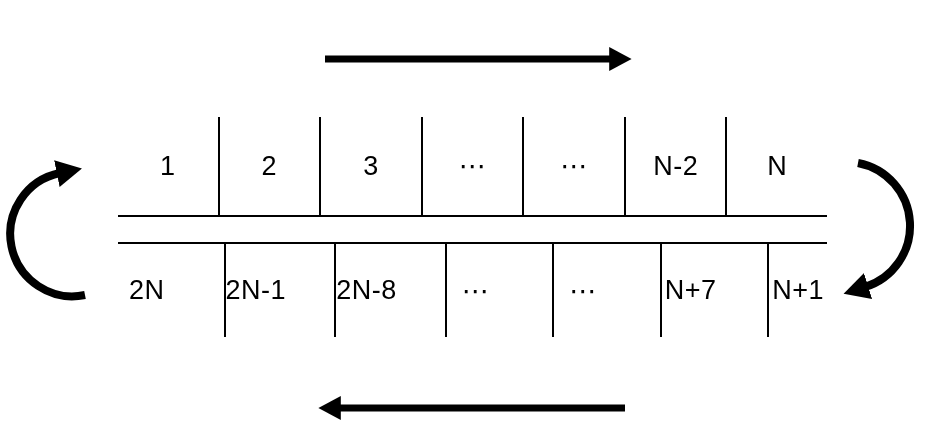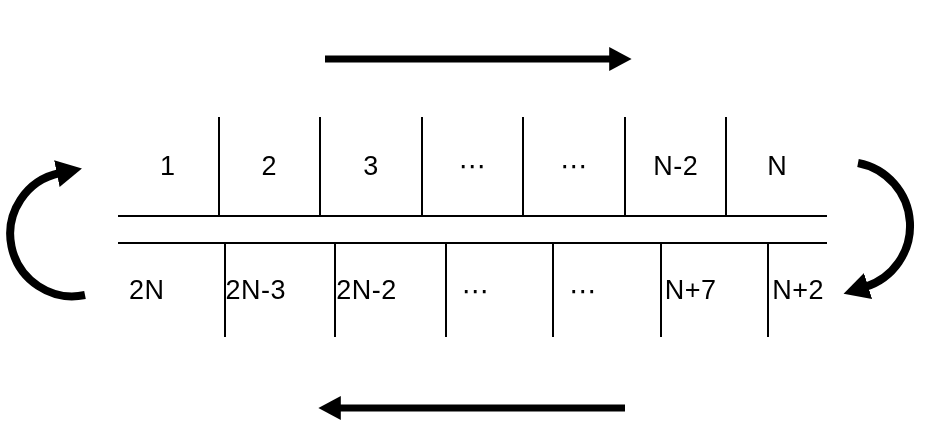--- a/index.html
+++ b/index.html
@@ -90,21 +90,21 @@
     <div class="cell">2</div>
     <div class="cell">3</div>
     <div class="cell">⋯</div>
     <div class="cell">⋯</div>
     <div class="cell">N-2</div>
     <div class="cell">N</div>
   </div>
 
   <div class="row bottom">
     <div class="cell">2N</div>
-    <div class="cell">2N-3</div>
-    <div class="cell">2N-2</div>
+    <div class="cell">2N-1</div>
+    <div class="cell">2N-8</div>
     <div class="cell">⋯</div>
     <div class="cell">⋯</div>
     <div class="cell">N+7</div>
-    <div class="cell">N+2</div>
+    <div class="cell">N+1</div>
   </div>
 
 </div>
 
 </body></html>

